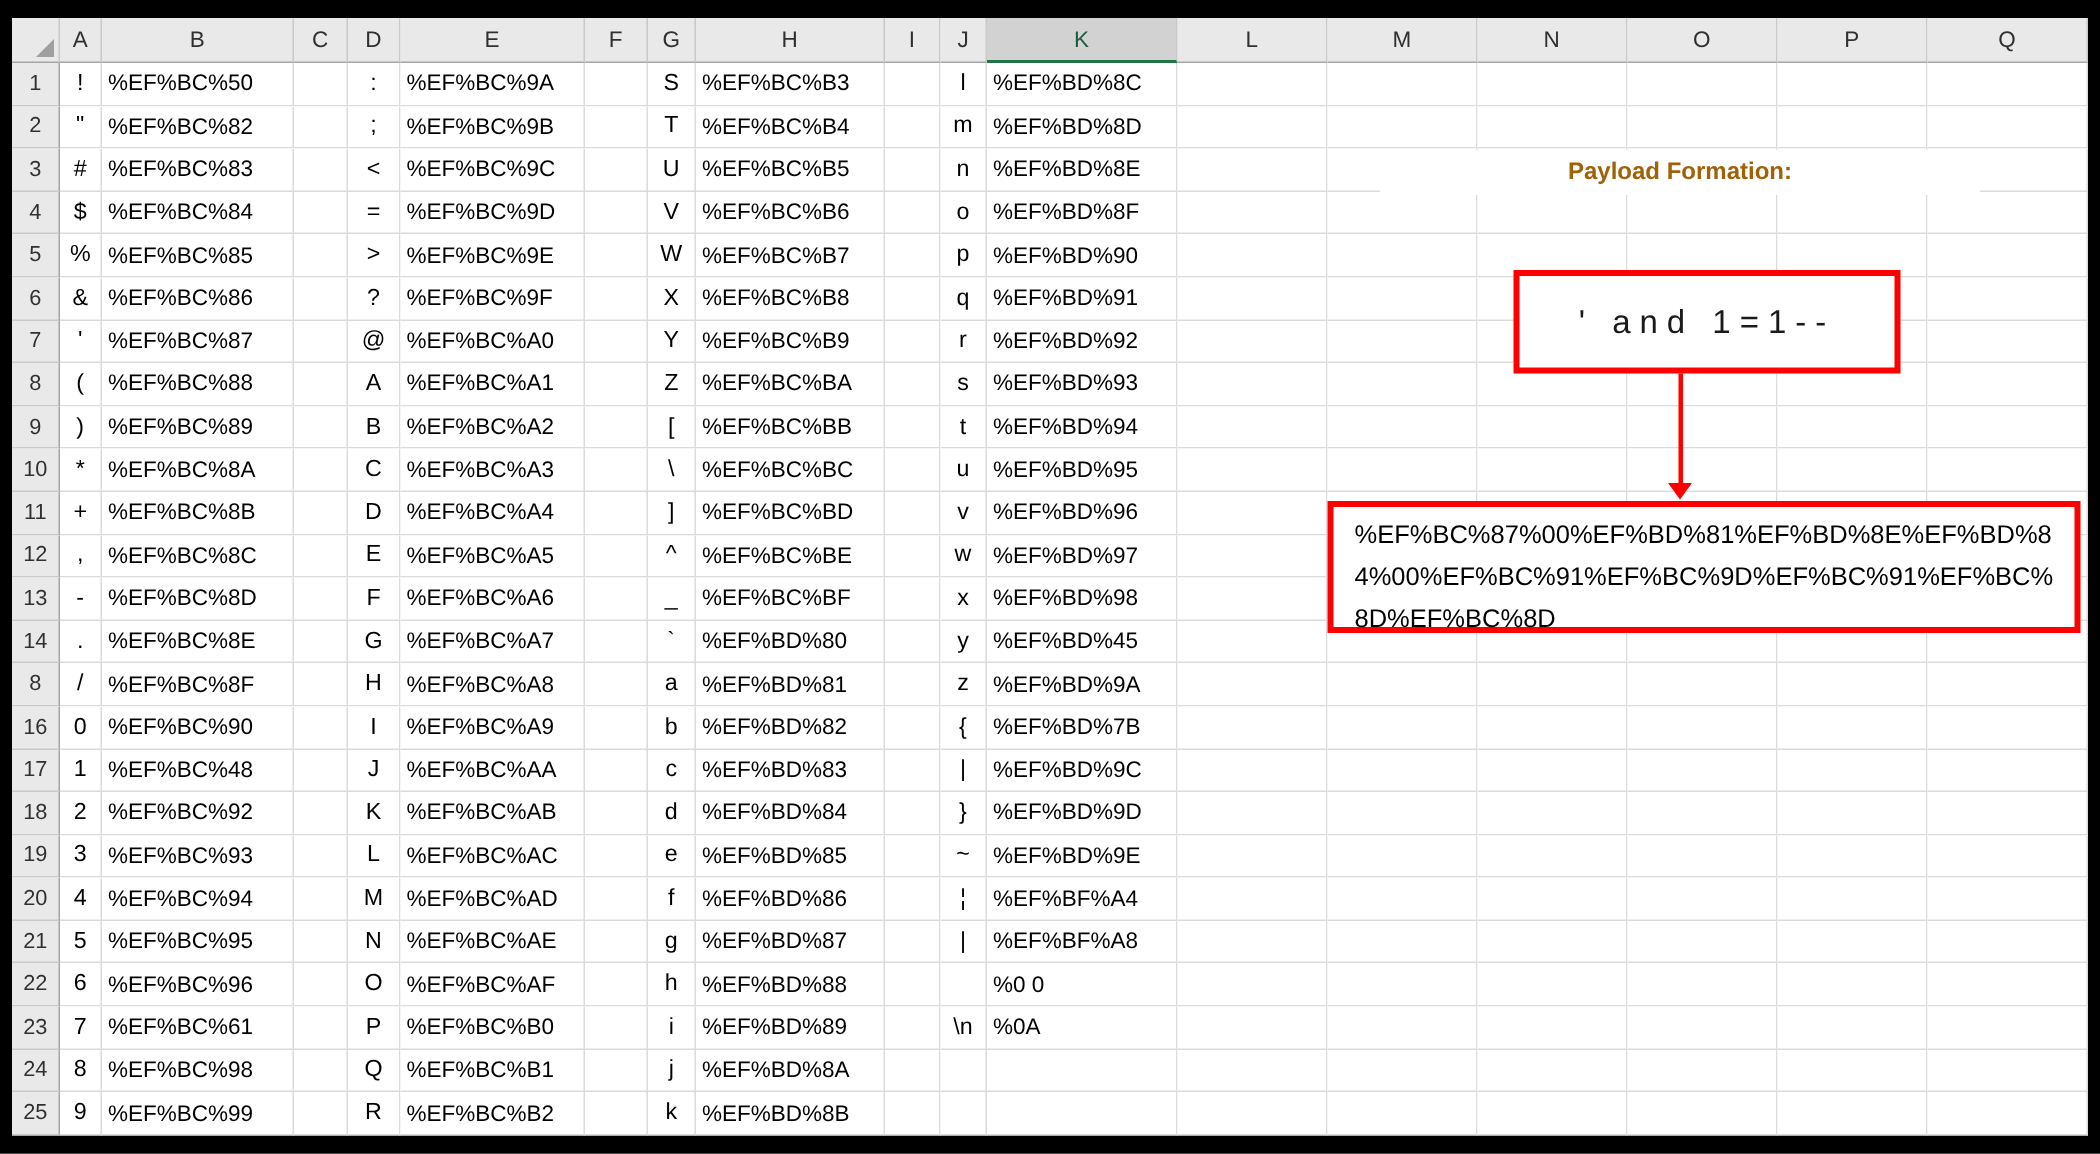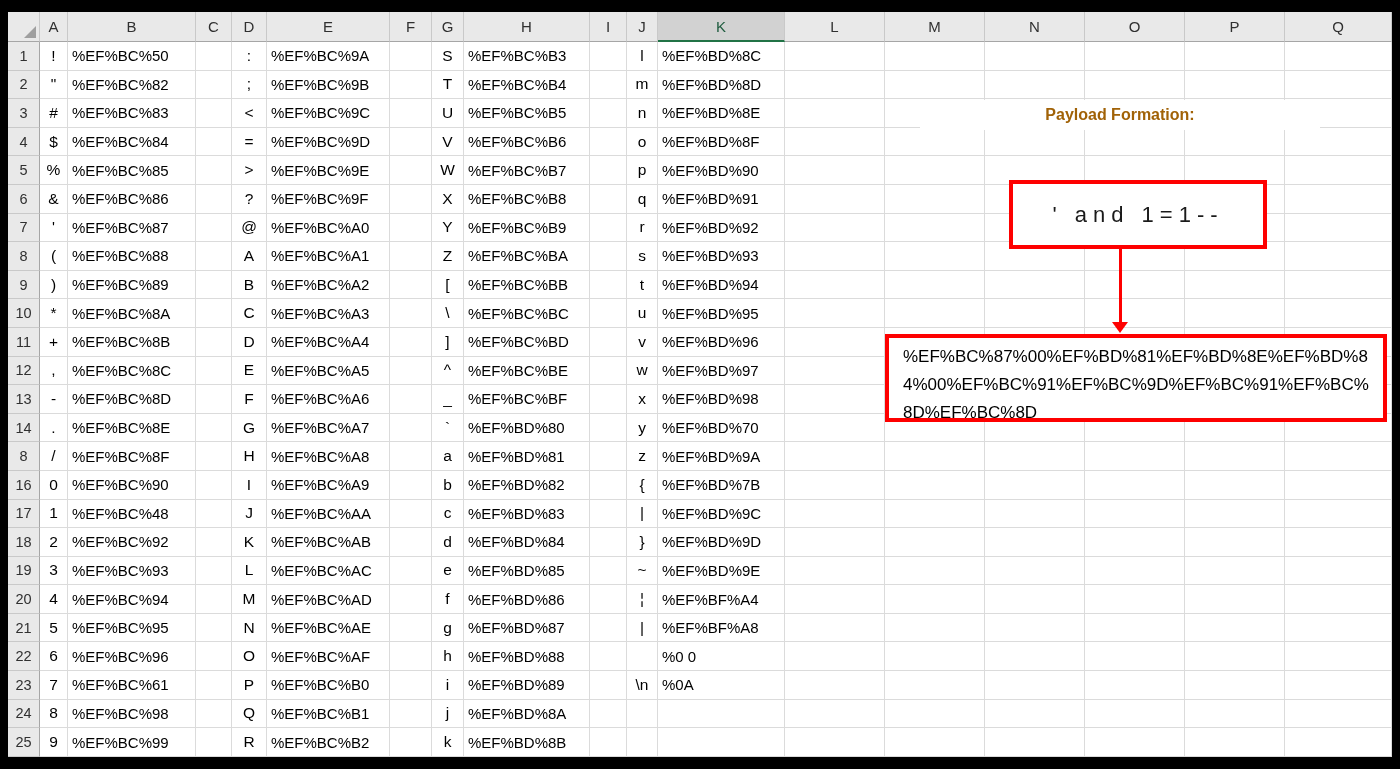--- a/index.html
+++ b/index.html
@@ -298,21 +298,21 @@
         <div class="c char">.</div>
         <div class="c code">%EF%BC%8E</div>
         <div class="c"></div>
         <div class="c char">G</div>
         <div class="c code">%EF%BC%A7</div>
         <div class="c"></div>
         <div class="c char">`</div>
         <div class="c code">%EF%BD%80</div>
         <div class="c"></div>
         <div class="c char">y</div>
-        <div class="c code">%EF%BD%70</div>
+        <div class="c code">%EF%BD%45</div>
         <div class="c"></div>
         <div class="c"></div>
         <div class="c"></div>
         <div class="c"></div>
         <div class="c"></div>
         <div class="c"></div>
         <div class="rh">8</div>
         <div class="c char">/</div>
         <div class="c code">%EF%BC%8F</div>
         <div class="c"></div>

